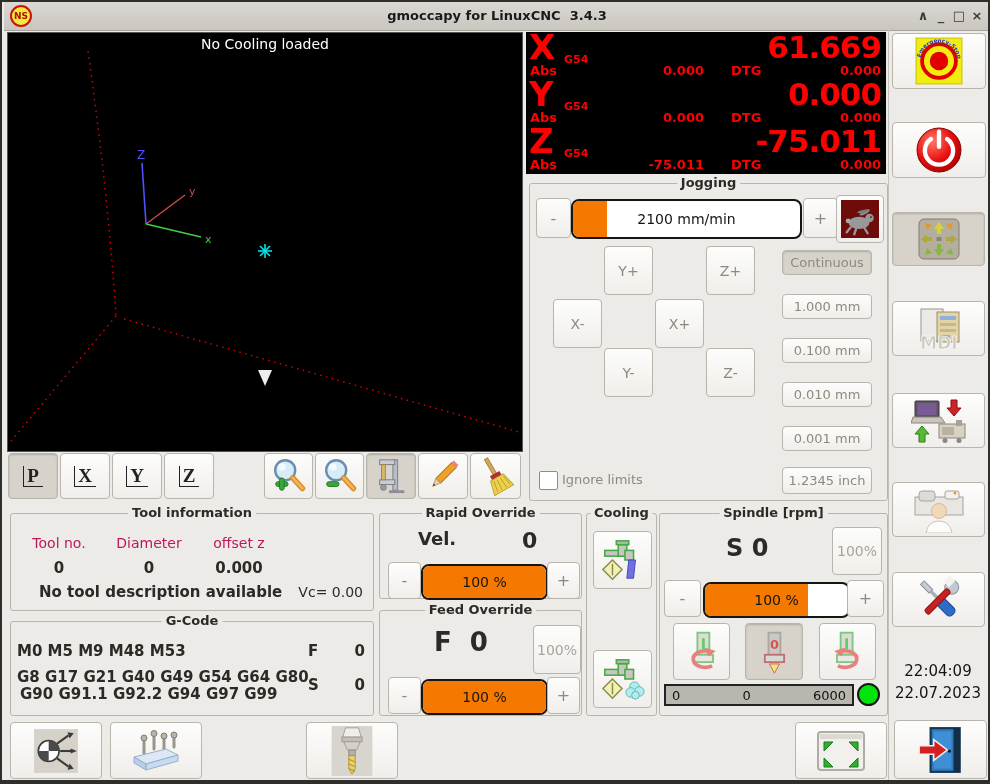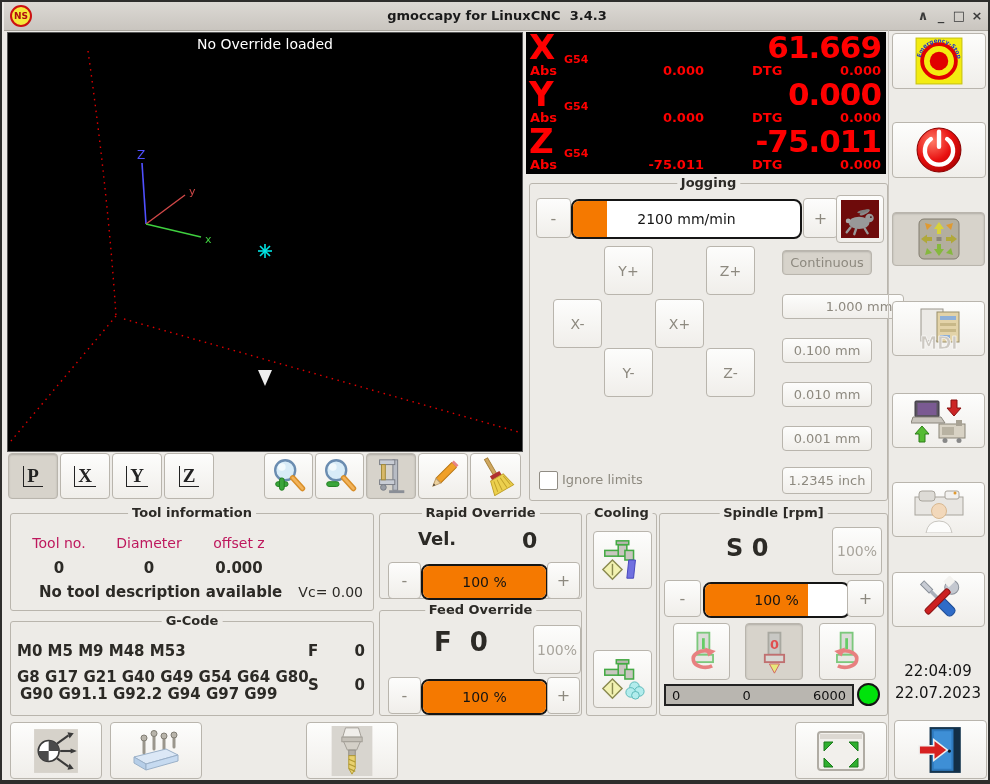--- a/index.html
+++ b/index.html
@@ -29,21 +29,21 @@
          text-align:center;font-size:13px;font-weight:bold;color:#1a1a1a;white-space:pre;}
   .wctl{width:18px;text-align:center;font-size:13px;font-weight:bold;color:#3a3a3a;line-height:28px;}
   
   #dro{position:absolute;left:524px;top:30px;width:360px;height:142px;background:#000;}
   .droRow{position:absolute;left:0;width:100%;height:47px;color:#ff0000;}
   .droAxis{position:absolute;left:3px;top:-5px;font-size:34px;font-weight:bold;}
   .droSys{position:absolute;left:38px;top:21px;font-size:11px;font-weight:bold;}
   .droVal{position:absolute;right:5px;top:-3px;font-size:31px;font-weight:bold;letter-spacing:-1px;}
   .droSub{font-size:13px;font-weight:bold;position:absolute;bottom:1px;}
   .droAbsV{left:100px;width:78px;text-align:right;}
-  .droDtgL{left:226px;}
+  .droDtgL{left:205px;}
   .droDtgV{right:5px;}
   .axl{font-family:"Liberation Serif",serif;font-weight:bold;font-size:19px;color:#222;
        border-left:1.5px solid #222;border-bottom:1.5px solid #222;padding:0 4px 1px 3px;line-height:19px;}
   .gtxt{font-weight:bold;font-size:15px;color:#2c2a26;position:absolute;white-space:pre;}
   .hcell{position:absolute;width:80px;text-align:center;font-size:14px;color:#be185d;}
   .vcell{position:absolute;width:80px;text-align:center;font-size:15px;font-weight:bold;color:#2c2a26;}
   .timetxt{position:absolute;left:888px;width:96px;text-align:center;font-size:15px;color:#141414;}
 </style>
 </head>
 <body>
@@ -55,21 +55,21 @@
     <div id="title">gmoccapy for LinuxCNC  3.4.3</div>
     <div class="ab" style="right:4px;top:0;display:flex;">
       <span class="wctl">∧</span>
       <span class="wctl">_</span>
       <span class="wctl">□</span>
       <span class="wctl">×</span>
     </div>
   </div>
 
   <div class="ab" style="left:5px;top:30px;width:516px;height:420px;background:#000;border:1px solid #555;box-sizing:border-box;">
-    <div class="ab" style="left:0;top:3px;width:100%;text-align:center;color:#fff;font-size:14px;">No Override loaded</div>
+    <div class="ab" style="left:0;top:3px;width:100%;text-align:center;color:#fff;font-size:14px;">No Cooling loaded</div>
     <svg width="514" height="418" viewBox="0 0 514 418">
       <g stroke="#e00000" stroke-width="1.4" stroke-dasharray="1.5 4.5" fill="none">
         <path d="M80,18 Q100,160 108,283"></path>
         <path d="M108,283 L3,408"></path>
         <path d="M116,286 L514,400"></path>
       </g>
       <g>
         <line x1="138" y1="191" x2="134" y2="130" stroke="#5050ff" stroke-width="1.6"></line>
         <line x1="138" y1="191" x2="177" y2="162" stroke="#d04848" stroke-width="1.4"></line>
         <line x1="138" y1="191" x2="193" y2="204" stroke="#3fd03f" stroke-width="1.4"></line>
@@ -203,21 +203,21 @@
       </div>
 
     <div class="btn jogbtn" style="left:74px;top:62px;width:47px;height:47px;">Y+</div>
     <div class="btn jogbtn" style="left:176px;top:62px;width:47px;height:47px;">Z+</div>
     <div class="btn jogbtn" style="left:23px;top:115px;width:47px;height:47px;">X-</div>
     <div class="btn jogbtn" style="left:125px;top:115px;width:47px;height:47px;">X+</div>
     <div class="btn jogbtn" style="left:74px;top:164px;width:47px;height:47px;">Y-</div>
     <div class="btn jogbtn" style="left:176px;top:164px;width:47px;height:47px;">Z-</div>
 
     <div class="btn incbtn pressed" style="left:252px;top:66px;width:88px;height:23px;">Continuous</div>
-    <div class="btn incbtn" style="left:252px;top:110px;width:88px;height:23px;padding-left:32px;">1.000 mm</div>
+    <div class="btn incbtn" style="left:252px;top:110px;width:88px;height:23px;">1.000 mm</div>
     <div class="btn incbtn" style="left:252px;top:154px;width:88px;height:23px;">0.100 mm</div>
     <div class="btn incbtn" style="left:252px;top:198px;width:88px;height:23px;">0.010 mm</div>
     <div class="btn incbtn" style="left:252px;top:242px;width:88px;height:23px;">0.001 mm</div>
     <div class="btn incbtn" style="left:252px;top:283px;width:88px;height:25px;">1.2345 inch</div>
 
     <div class="ab" style="left:9px;top:287px;width:17px;height:17px;background:#fff;border:1px solid #908c84;border-radius:2px;"></div>
     <div class="ab" style="left:32px;top:288px;font-size:13px;color:#8d897f;">Ignore limits</div>
   </div>
 
   <div class="frame" style="left:8px;top:511px;width:362px;height:96px;">

